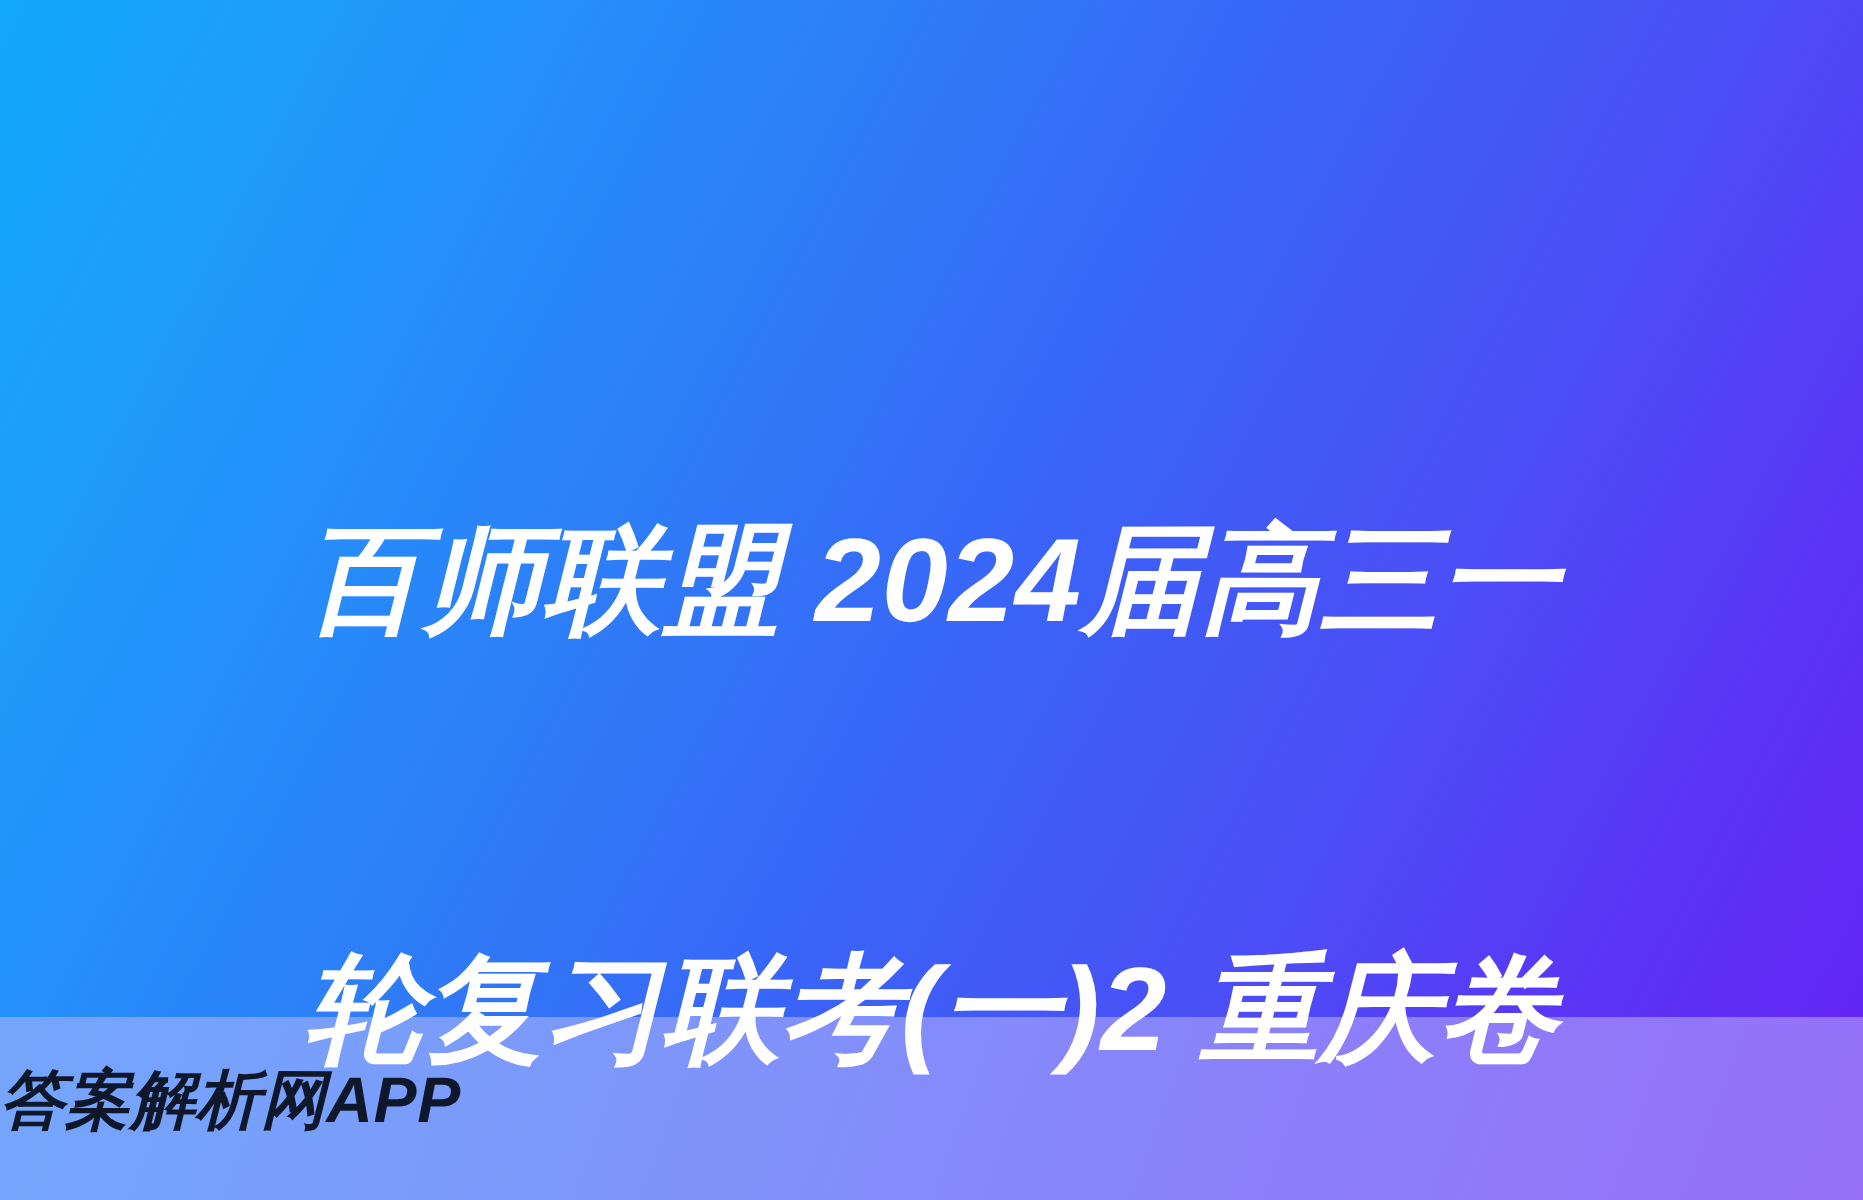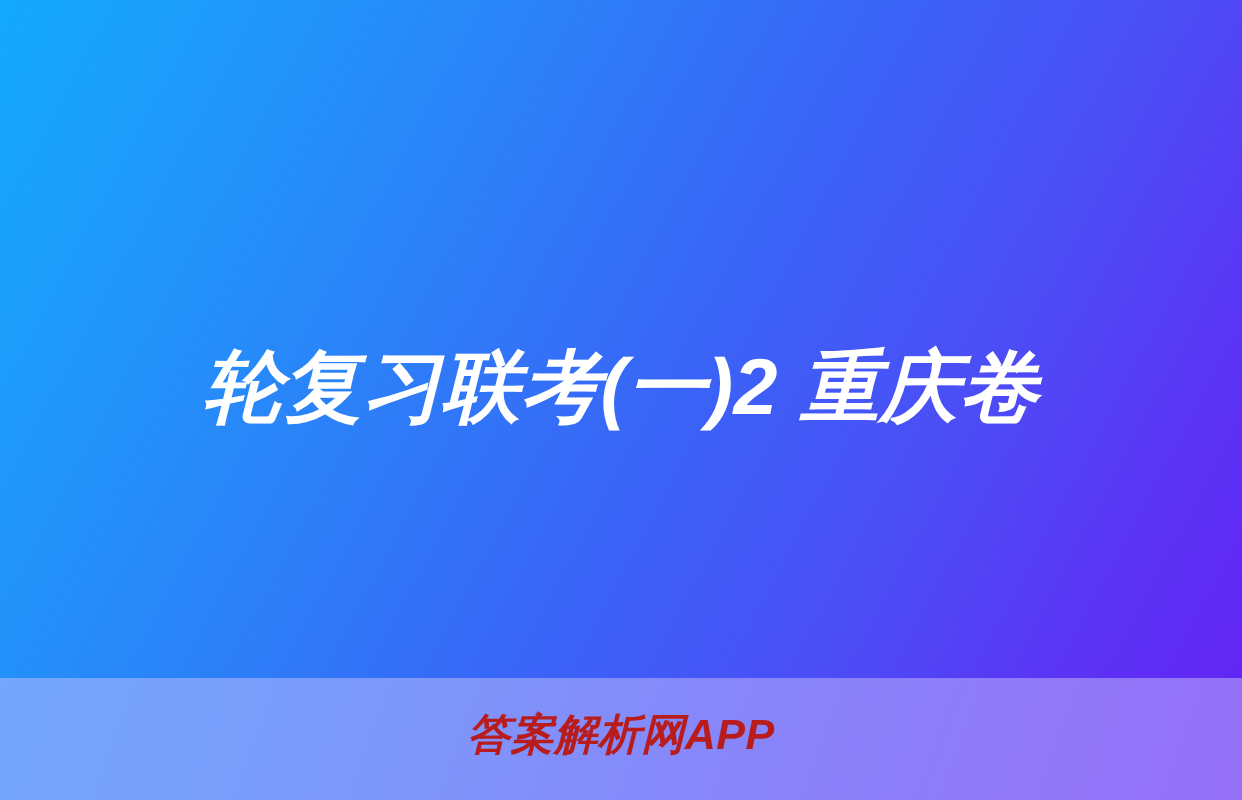--- a/index.html
+++ b/index.html
@@ -71,38 +71,38 @@
   .headline-line {
     display: block;
   }
 
   
   .footer-mark {
     position: absolute;
     left: 0;
     top: 706px;
     width: 1242px;
-    text-align: center;
-    color: #b91c1c;
+    color: #0f172a;
     font-size: 43px;
     font-weight: bold;
     font-style: italic;
     letter-spacing: 0.5px;
     line-height: 56px;
   }
 </style>
 </head>
 <body>
 
 <div id="poster">
 
   <div class="hero-band"></div>
 
   <div class="footer-band"></div>
 
   <div class="headline">
+    <span class="headline-line">百师联盟 2024届高三一</span>
     <span class="headline-line">轮复习联考(一)2 重庆卷</span>
     
   </div>
 
   <div class="footer-mark">答案解析网APP</div>
 
 </div>
 
 </body></html>

